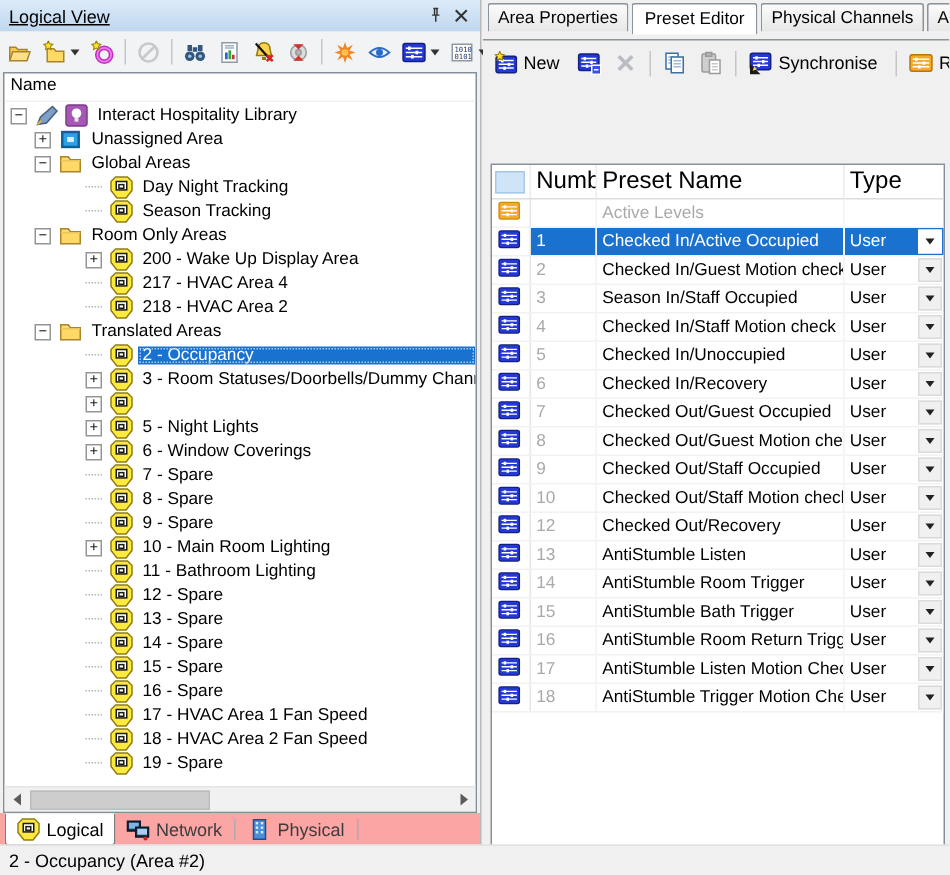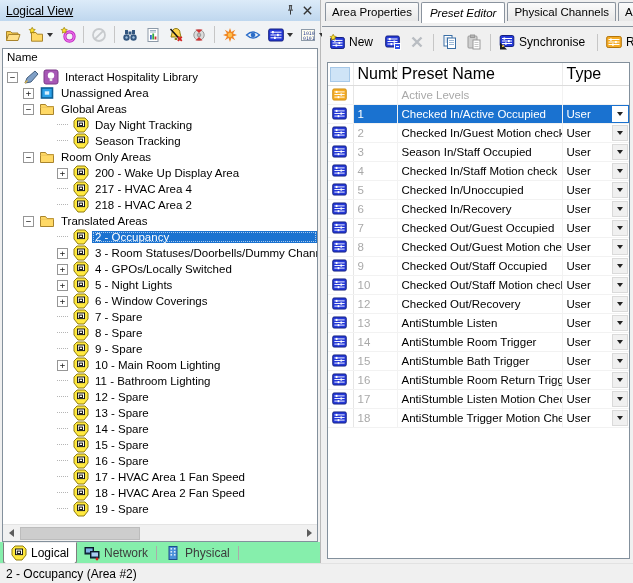--- a/index.html
+++ b/index.html
@@ -35,32 +35,32 @@
   .tlabel{padding:0 3px;}
   .trow.selected .tlabel{flex:1;background:#1a72d0;color:#fff;outline:1px dotted #a8c9ec;outline-offset:-2px;}
 
   .hscroll{height:16px;flex:none;border-top:1px solid #e4e4e4;background:#f1f1f1;display:flex;align-items:center;}
   .harr{width:16px;height:15px;display:flex;align-items:center;justify-content:center;}
   .tri-l{width:0;height:0;border-top:4px solid transparent;border-bottom:4px solid transparent;border-right:5px solid #5c5c5c;}
   .tri-r{width:0;height:0;border-top:4px solid transparent;border-bottom:4px solid transparent;border-left:5px solid #5c5c5c;}
   .hthumb{width:118px;height:11px;background:#cdcdcd;border:1px solid #bcbcbc;margin-left:1px;flex:none;}
   .htrack{flex:1;}
 
-  .doc-tabs{height:22px;flex:none;display:flex;align-items:stretch;padding-left:3px;background:#86efac;font-size:12px;}
+  .doc-tabs{height:22px;flex:none;display:flex;align-items:stretch;padding-left:3px;background:#fca5a5;font-size:12px;}
   .dtab{display:flex;align-items:center;gap:4px;padding:0 7px;color:#3c3c3c;}
   .dtab.active{background:#fff;border:1px solid #7e7e7e;border-top:1px solid #f0f0f0;border-radius:0 0 3px 3px;color:#000;}
   .dsep{width:1px;background:#ababab;margin:4px 1px;flex:none;}
 
   
   #right-panel{position:absolute;left:322px;top:0;width:311px;height:564px;display:flex;flex-direction:column;overflow:hidden;}
   .rtabs{height:24px;flex:none;display:flex;align-items:flex-start;padding:2px 0 0 3px;white-space:nowrap;overflow:hidden;}
   .rtab{flex:none;padding:3px 6px;border:1px solid #8a939e;border-bottom:none;border-radius:2px 2px 0 0;
         background:linear-gradient(#fbfbfb,#e7e7e7);margin-right:2px;}
-  .rtab.active{background:#fff;padding:4px 8px;position:relative;margin-bottom:-1px;z-index:3;font-style:italic;}
-  .rcontent{flex:1;border-top:1px solid #8a939e;background:#f0f0f0;display:flex;flex-direction:column;overflow:hidden;}
+  .rtab.active{background:#fff;padding:4px 8px;position:relative;margin-bottom:-1px;z-index:3;}
+  .rcontent{flex:1;border-top:1px solid #8a939e;background:#f0f0f0;display:flex;flex-direction:column;overflow:hidden;gap:47px;}
   .rtoolbar{height:28px;flex:none;display:flex;align-items:center;gap:2px;padding:1px 0 1px 4px;font-size:12px;
             white-space:nowrap;overflow:hidden;}
   .rtool{display:flex;align-items:center;gap:4px;padding:2px 3px;border-radius:2px;flex:none;}
 
   .grid-box{margin:5px 0 0 5px;width:303px;height:497px;box-sizing:border-box;border:1px solid #83909c;
             background:#fff;overflow:hidden;flex:none;}
   table{border-collapse:collapse;table-layout:fixed;width:301px;}
   th{font-weight:400;text-align:left;padding:2px 4px;height:15px;border-right:1px solid #ececec;
      border-bottom:1px solid #dcdcdc;white-space:nowrap;overflow:hidden;font-size:16px;}
   th.icon-h{padding:1px 2px;}
@@ -377,21 +377,20 @@
         <div class="trow">
           <span class="pad" style="width: 54px;"></span>
           <span class="exp">+</span>
           <span class="icn ticn">
             <svg viewBox="0 0 16 16">
               <path d="M4 1h8l3 3v6l-4 5H5l-4-5V4z" fill="#ffe93f" stroke="#8f7d12"></path>
               <rect x="4.5" y="4" width="7" height="5.6" fill="#fffef2" stroke="#1a1a1a"></rect>
               <rect x="6.3" y="6.1" width="3.2" height="2.4" fill="none" stroke="#1a1a1a"></rect>
             </svg>
           </span>
-          <span class="tlabel">4 - GPOs/Locally Switched</span>
         </div>
         <div class="trow">
           <span class="pad" style="width: 54px;"></span>
           <span class="exp">+</span>
           <span class="icn ticn">
             <svg viewBox="0 0 16 16">
               <path d="M4 1h8l3 3v6l-4 5H5l-4-5V4z" fill="#ffe93f" stroke="#8f7d12"></path>
               <rect x="4.5" y="4" width="7" height="5.6" fill="#fffef2" stroke="#1a1a1a"></rect>
               <rect x="6.3" y="6.1" width="3.2" height="2.4" fill="none" stroke="#1a1a1a"></rect>
             </svg>

